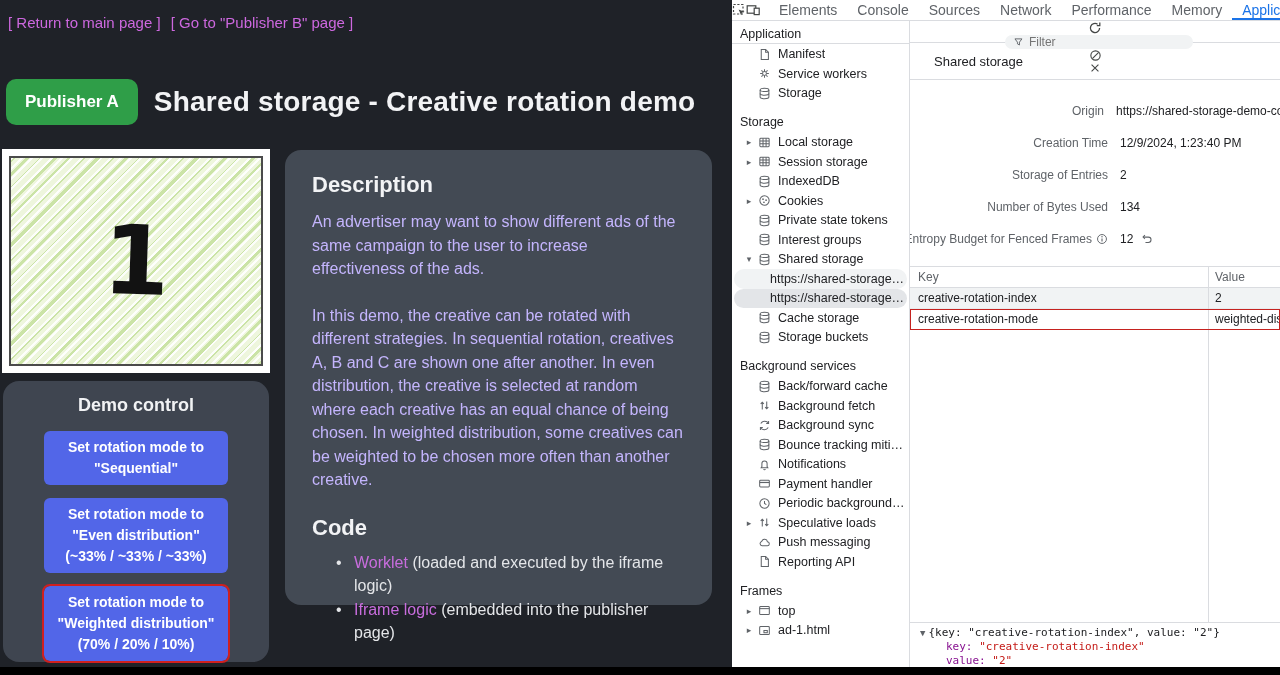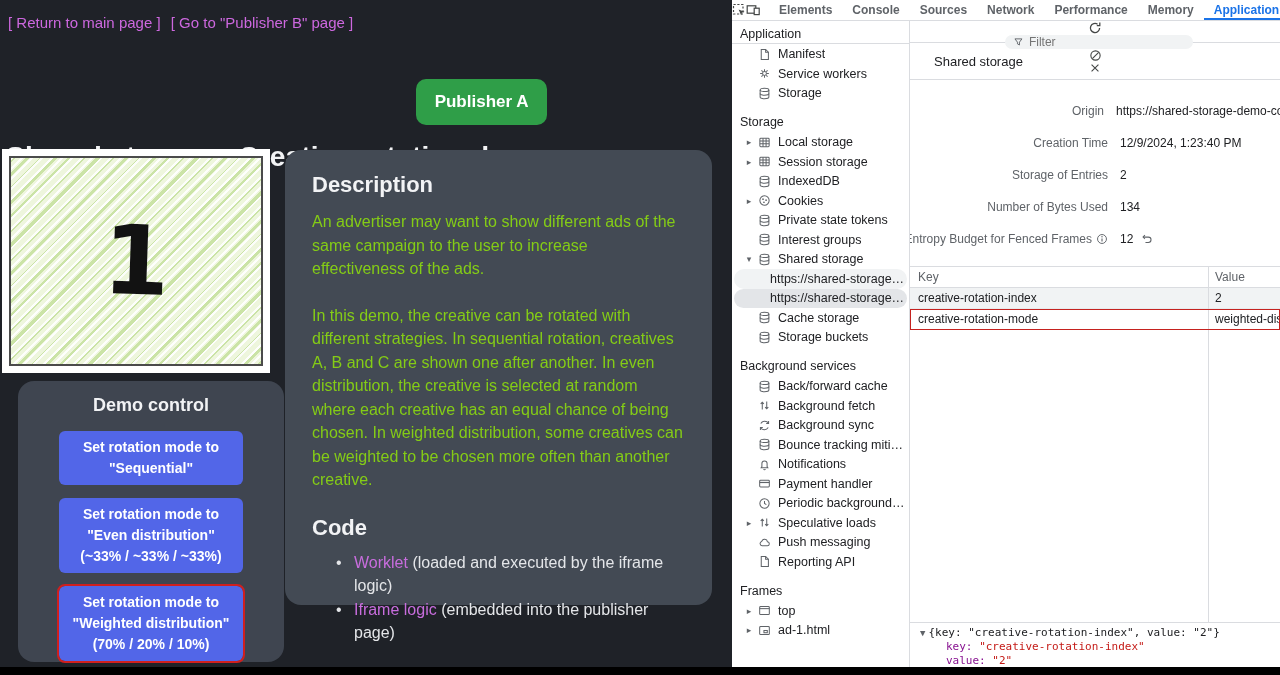--- a/index.html
+++ b/index.html
@@ -3,57 +3,57 @@
 <meta charset="utf-8">
 <style>
   * { margin:0; padding:0; box-sizing:border-box; }
   html,body { width:1280px; height:675px; overflow:hidden; background:#000; }
   body { font-family:"Liberation Sans", sans-serif; position:relative; }
 
   
   .publisher-page { position:absolute; left:0; top:0; width:872px; height:667px; background:#1f2228; overflow:hidden; }
   .nav-links { position:absolute; left:8px; top:14px; font-size:15px; }
   .nav-links a { color:#cd68df; text-decoration:none; margin-right:6px; cursor:pointer; }
-  .header-row { position:absolute; left:6px; top:79px; display:flex; align-items:flex-end; gap:16px;flex-direction:column; }
+  .header-row { position:absolute; left:6px; top:79px; display:flex; align-items:center; gap:16px; }
   .badge { background:#2f9e48; color:#fff; font-weight:700; font-size:17px; padding:13px 19px; border-radius:10px; white-space:nowrap; }
   .page-title { color:#f2f3f5; font-weight:700; font-size:28px; letter-spacing:.2px; }
 
   .creative-frame { position:absolute; left:2px; top:149px; width:268px; height:224px; background:#fff; padding:7px; }
   .creative { width:100%; height:100%; border:2px solid #4b4b4b;
     background-color:#eef6dd;
     background-image:
       repeating-linear-gradient(135deg, rgba(255,255,255,.95) 0 2px, rgba(255,255,255,0) 2px 7px),
       repeating-linear-gradient(135deg, rgba(160,205,100,.45) 0 3px, rgba(160,205,100,0) 3px 10px);
     display:flex; align-items:center; justify-content:center; }
   .creative-number { font-family:"DejaVu Sans", sans-serif; font-weight:600; font-size:96px; color:#121212; transform:rotate(2deg); }
 
-  .demo-panel { position:absolute; left:18px; top:381px; width:266px; height:281px; background:#3f4550; border-radius:16px; }
+  .demo-panel { position:absolute; left:3px; top:381px; width:266px; height:281px; background:#3f4550; border-radius:16px; }
   .demo-heading { color:#f1f2f4; font-weight:700; font-size:18px; text-align:center; margin-top:14px; }
   .demo-buttons { display:flex; flex-direction:column; align-items:center; margin-top:15px; gap:13px; }
   .demo-btn { width:184px; border:none; border-radius:6px; background:#5266e8; color:#fff;
     font-family:"Liberation Sans", sans-serif; font-weight:700; font-size:14px; line-height:21px;
     padding:6px 8px; text-align:center; cursor:pointer; }
   .demo-btn.highlighted { outline:2px solid #cf1f1f; outline-offset:0; }
 
   .desc-panel { position:absolute; left:285px; top:150px; width:427px; height:455px; background:#434a54; border-radius:16px; padding:22px 27px; }
   .desc-heading { color:#f2f3f5; font-weight:700; font-size:22px; margin-bottom:12px; }
-  .desc-panel p { color:#84cc16; font-size:16px; line-height:23.5px; margin-bottom:23px; }
+  .desc-panel p { color:#c4b5fd; font-size:16px; line-height:23.5px; margin-bottom:23px; }
   .code-heading { color:#f2f3f5; font-weight:700; font-size:22px; margin:4px 0 10px 0; }
   .code-list { list-style:none; margin-left:24px; }
   .code-list li { color:#e4e6e9; font-size:16px; line-height:23.5px; position:relative; padding-left:18px; }
   .code-list li::before { content:"•"; position:absolute; left:0; color:#e4e6e9; }
   .code-list a { color:#c86ddd; text-decoration:none; cursor:pointer; }
 
   
   .devtools { position:absolute; left:732px; top:0; width:548px; height:667px; background:#fff; color:#202124; font-size:12px; }
 
   .dt-tabs { height:21px; border-bottom:1px solid #dadce0; display:flex; align-items:stretch; }
   .dt-tool-icon { width:26px; display:flex; align-items:center; justify-content:center; cursor:pointer; }
   .dt-tabsep { width:1px; background:#dadce0; margin:3px 4px; }
-  .dt-tab { padding:0 10px; display:flex; align-items:center; font-size:12px; color:#5f6368; cursor:pointer; white-space:nowrap;font-weight:bold; }
+  .dt-tab { padding:0 10px; display:flex; align-items:center; font-size:14px; color:#5f6368; cursor:pointer; white-space:nowrap; }
   .dt-tab.selected { color:#1a73e8; box-shadow:inset 0 -2px 0 #1a73e8; }
 
   .dt-content { position:absolute; top:21px; bottom:0; left:0; right:0; display:flex; }
 
   
   .dt-sidebar { width:178px; border-right:1px solid #dadce0; position:relative; overflow:hidden; background:#fff; }
   .dt-sidebar::before { content:""; position:absolute; top:22px; left:0; right:0; border-top:1px solid #dadce0; }
   .tree { padding-top:4px; }
   .tree-title { height:19.5px; line-height:19.5px; padding-left:8px; font-size:12.5px; color:#202124; white-space:nowrap; }
   .tree-title.gap { margin-top:10px; }

